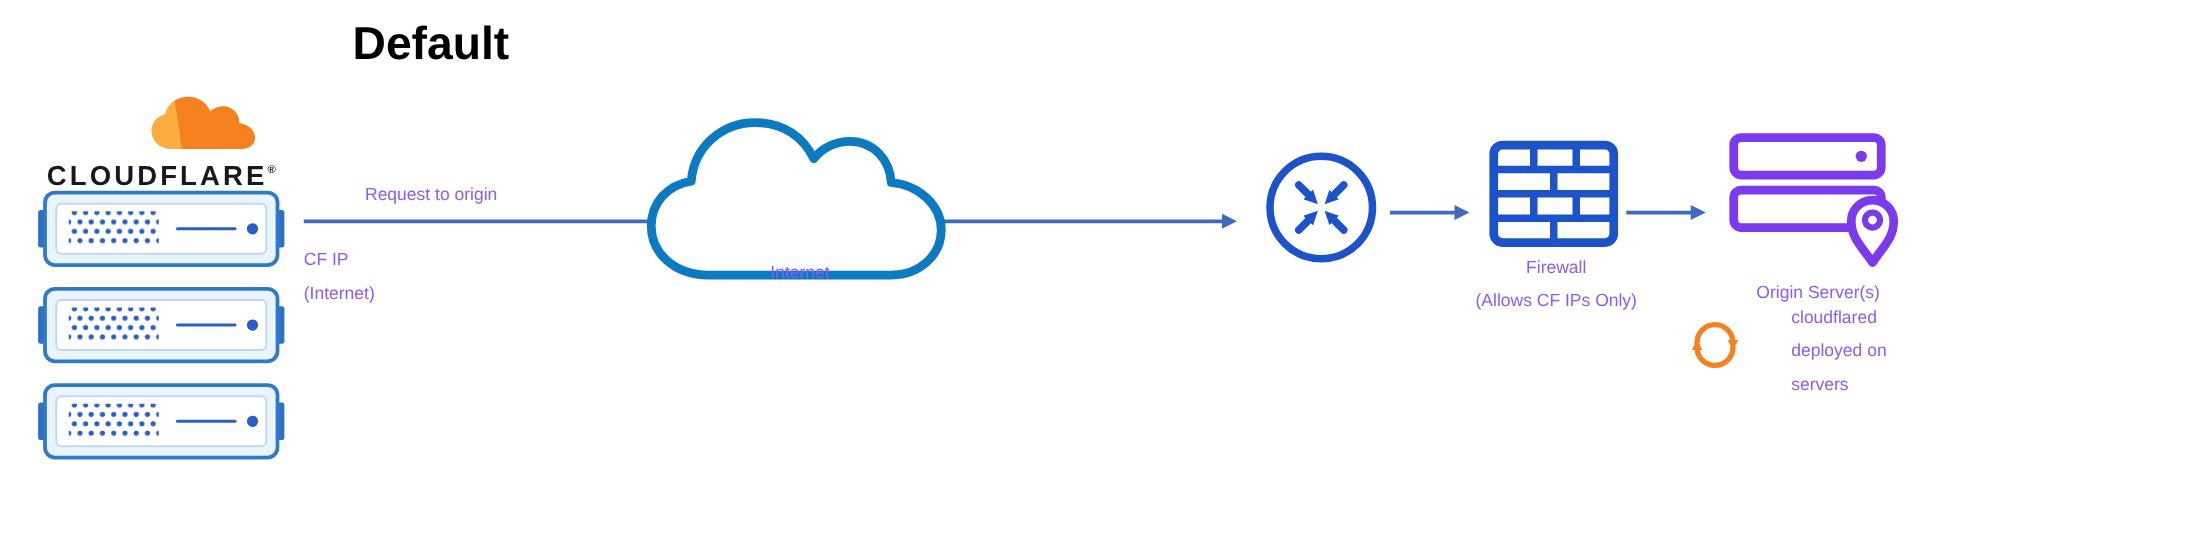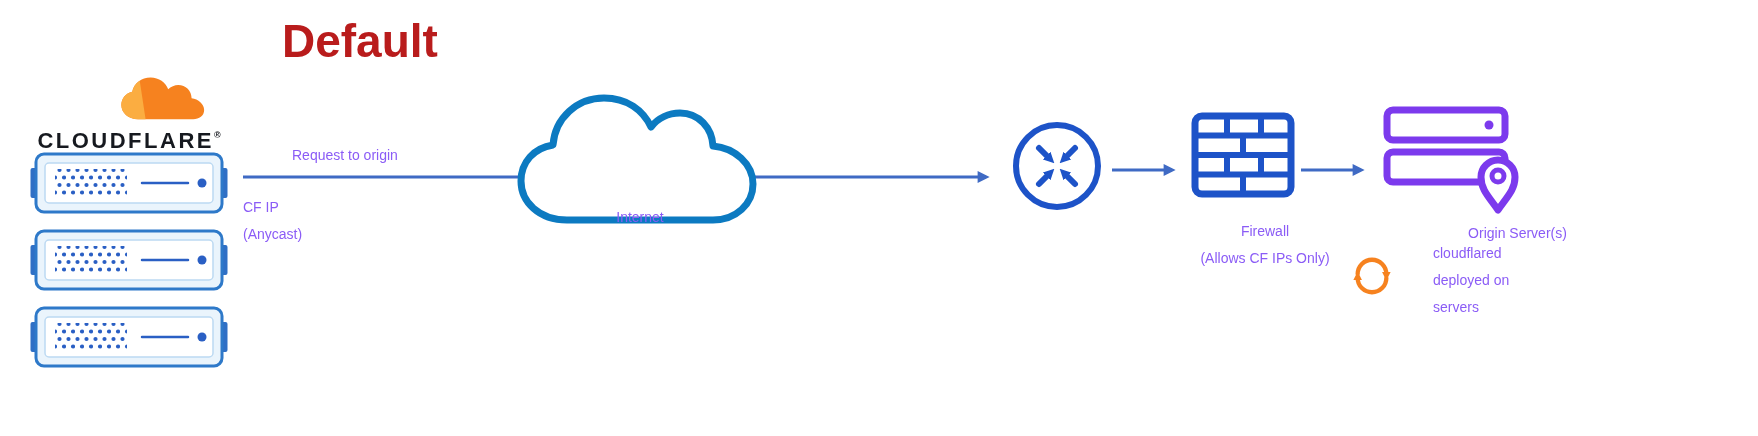--- a/index.html
+++ b/index.html
@@ -1,21 +1,21 @@
 <!DOCTYPE html>
 <html><head>
 <meta charset="utf-8">
 <style>
   html,body{margin:0;padding:0;background:#ffffff;}
   .canvas{
     position:relative;width:1758px;height:436px;background:#ffffff;overflow:hidden;
     font-family:"Liberation Sans",sans-serif;
   }
   .title{
-    position:absolute;left:282px;top:14px;font-size:46px;font-weight:600;color:#b91c1c;
+    position:absolute;left:282px;top:14px;font-size:37px;font-weight:600;color:#000000;
   }
   .lbl{
     position:absolute;font-size:14px;line-height:27px;color:#8b5cf6;white-space:pre-line;
   }
   .lbl.center{text-align:center;}
   .cf-logo-text{
     position:absolute;left:28px;top:128px;width:202px;text-align:center;
     font-size:22px;font-weight:800;letter-spacing:2.5px;color:#16191f;
   }
   .cf-logo-text .tm{font-size:9px;font-weight:700;vertical-align:10px;letter-spacing:0;}
@@ -89,21 +89,21 @@
     <line x1="1301" y1="170" x2="1361" y2="170" stroke="#3f6ac4" stroke-width="3" marker-end="url(#ah-arrow)"></line>
   </svg>
 
   <svg style="left:505px;top:82px;" width="270" height="160" viewBox="0 0 270 160">
     <path d="M62 138 C34 138 16 120 16 99 C16 80 29 66 48 63 C50 36 72 16 99 16 C122 16 138 28 146 45 C153 36 164 31 175 31 C194 31 207 46 208 64 C230 66 248 82 248 102 C248 122 231 138 208 138 Z" fill="#ffffff" stroke="#0c7ac1" stroke-width="7" stroke-linejoin="round"></path>
   </svg>
   <div class="lbl center" style="left:540px;top:204px;width:200px;">Internet</div>
 
   <div class="lbl" style="left:292px;top:142px;">Request to origin</div>
   <div class="lbl" style="left:243px;top:194px;">CF IP
-(Anycast)</div>
+(Internet)</div>
 
   <svg style="left:1011px;top:120px;" width="92" height="92" viewBox="0 0 92 92">
     <circle cx="46" cy="46" r="41" fill="#ffffff" stroke="#1d53c8" stroke-width="6"></circle>
     <line x1="28" y1="28" x2="37" y2="37" stroke="#1d53c8" stroke-width="6" stroke-linecap="round" marker-end="url(#ah-royal)"></line>
     <line x1="64" y1="28" x2="55" y2="37" stroke="#1d53c8" stroke-width="6" stroke-linecap="round" marker-end="url(#ah-royal)"></line>
     <line x1="28" y1="64" x2="37" y2="55" stroke="#1d53c8" stroke-width="6" stroke-linecap="round" marker-end="url(#ah-royal)"></line>
     <line x1="64" y1="64" x2="55" y2="55" stroke="#1d53c8" stroke-width="6" stroke-linecap="round" marker-end="url(#ah-royal)"></line>
   </svg>
 
   <svg style="left:1191px;top:112px;" width="104" height="86" viewBox="0 0 104 86">
@@ -111,33 +111,33 @@
     <line x1="4" y1="23.5" x2="100" y2="23.5" stroke="#1d53c8" stroke-width="6"></line>
     <line x1="4" y1="43" x2="100" y2="43" stroke="#1d53c8" stroke-width="6"></line>
     <line x1="4" y1="62.5" x2="100" y2="62.5" stroke="#1d53c8" stroke-width="6"></line>
     <line x1="36" y1="4" x2="36" y2="23.5" stroke="#1d53c8" stroke-width="6"></line>
     <line x1="70" y1="4" x2="70" y2="23.5" stroke="#1d53c8" stroke-width="6"></line>
     <line x1="52" y1="23.5" x2="52" y2="43" stroke="#1d53c8" stroke-width="6"></line>
     <line x1="36" y1="43" x2="36" y2="62.5" stroke="#1d53c8" stroke-width="6"></line>
     <line x1="70" y1="43" x2="70" y2="62.5" stroke="#1d53c8" stroke-width="6"></line>
     <line x1="52" y1="62.5" x2="52" y2="82" stroke="#1d53c8" stroke-width="6"></line>
   </svg>
-  <div class="lbl center" style="left:1140px;top:218px;width:210px;margin-left:20px;">Firewall
+  <div class="lbl center" style="left:1140px;top:200px;width:210px;">Firewall
 (Allows CF IPs Only)</div>
 
   <svg style="left:1382px;top:104px;" width="146" height="112" viewBox="0 0 146 112">
     <rect x="5" y="6" width="118" height="30" rx="6" fill="#ffffff" stroke="#7c3aed" stroke-width="7"></rect>
     <circle cx="107" cy="21" r="4.5" fill="#7c3aed"></circle>
     <rect x="5" y="48" width="118" height="30" rx="6" fill="#ffffff" stroke="#7c3aed" stroke-width="7"></rect>
     <g>
       <path d="M116 106 C107 93 99 86 99 73 A17 17 0 1 1 133 73 C133 86 125 93 116 106 Z" fill="#ffffff" stroke="#7c3aed" stroke-width="7" stroke-linejoin="round"></path>
       <circle cx="116" cy="72" r="6" fill="#ffffff" stroke="#7c3aed" stroke-width="5"></circle>
     </g>
   </svg>
-  <div class="lbl center" style="left:1425px;top:220px;width:185px;">Origin Server(s)</div>
+  <div class="lbl center" style="left:1362px;top:220px;width:185px;">Origin Server(s)</div>
 
   <svg style="left:1350px;top:254px;" width="44" height="44" viewBox="0 0 46 46">
     <path d="M8 21 A15 15 0 0 1 38 21" fill="none" stroke="#f6821f" stroke-width="4.5" stroke-linecap="round" marker-end="url(#ah-orange)"></path>
     <path d="M38 25 A15 15 0 0 1 8 25" fill="none" stroke="#f6821f" stroke-width="4.5" stroke-linecap="round" marker-end="url(#ah-orange)"></path>
   </svg>
   <div class="lbl" style="left:1433px;top:240px;">cloudflared
 deployed on
 servers</div>
 
 </div>

